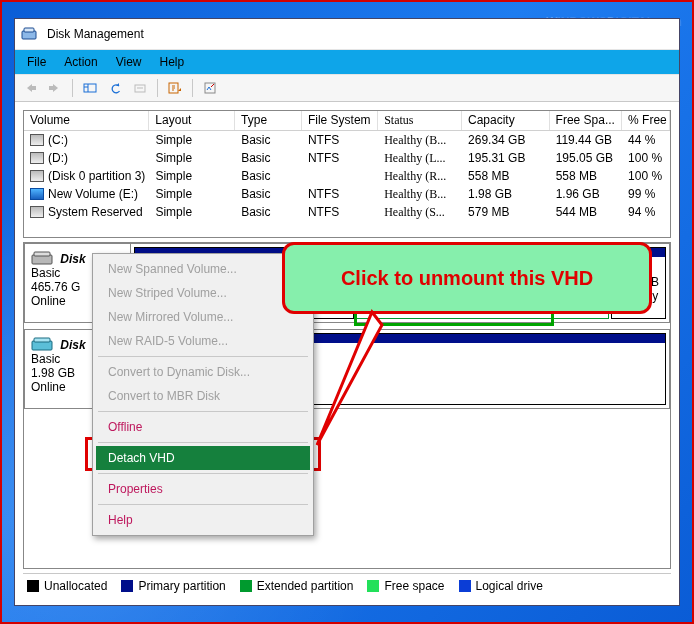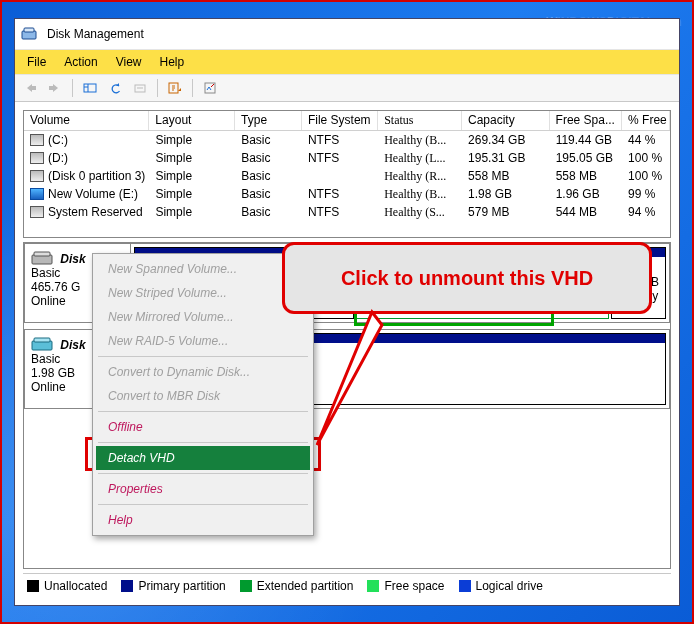--- a/index.html
+++ b/index.html
@@ -6,21 +6,21 @@
   body { margin: 0; width: 694px; height: 624px; background: linear-gradient(135deg, #0a5cd6 0%, #1e7cf0 40%, #0a5cd6 100%); position: relative; overflow: hidden; }
   body::before { content:""; position:absolute; inset:0; background: radial-gradient(circle at 10% 80%, rgba(255,255,255,0.15) 0%, transparent 40%); }
   .watermark { position: absolute; top: 6px; right: 12px; font-size: 22px; font-weight: 600; color: rgba(255,255,255,0.25); font-family: Arial, sans-serif; pointer-events:none; }
   .watermark .w2 { color: rgba(200,220,255,0.18); }
   .border-red { position:absolute; inset:0; border:2px solid #d40000; pointer-events:none; }
 
   .window { position: absolute; top: 18px; left: 14px; right: 14px; bottom: 18px; background: #ffffff; border: 1px solid #446; display:flex; flex-direction:column; }
   .titlebar { height: 30px; background: #ffffff; display:flex; align-items:center; gap:10px; padding: 0 6px; }
   .title-icon { width:16px; height:16px; display:inline-block; }
   .title-text { font-size: 12px; }
-  .menubar { height: 22px; background:#fde047; display:flex; align-items:center; gap:2px; padding: 12px 4px; border-top:1px solid #e5e5e5; }
+  .menubar { height: 22px; background:#0ea5e9; display:flex; align-items:center; gap:2px; padding: 12px 4px; border-top:1px solid #e5e5e5; }
   .menubar span { padding: 2px 8px; }
   .toolbar { height: 28px; background:#f6f6f6; border-top:1px solid #e5e5e5; border-bottom:1px solid #c8c8c8; display:flex; align-items:center; gap:3px; padding:0 4px; }
   .tb-sep { width:1px; height:18px; background:#c8c8c8; margin:0 3px; }
   .tb-btn { width:22px; height:22px; display:flex; align-items:center; justify-content:center; color:#555; }
   .tb-btn.disabled { color:#bbb; }
 
   .content { flex:1; padding:8px 8px 8px 8px; display:flex; flex-direction:column; gap:4px; overflow:hidden; }
   .pane { border:1px solid #878787; background:#fff; }
 
   
@@ -46,30 +46,30 @@
   .part-hdr { height:9px; }
   .part-body { flex:1; padding:4px 6px; font-size:11px; line-height:14px; white-space:nowrap; overflow:hidden; }
   .hdr-navy { background:#000e8a; }
   .hdr-blue { background:#0b3dd6; }
 
   
   .legend { height:24px; display:flex; align-items:center; gap:14px; padding:0 4px; border-top:1px solid #c8c8c8; }
   .legend .sw { width:12px; height:12px; display:inline-block; margin-right:5px; vertical-align:-2px; }
 
   
-  .ctx { position:absolute; top:253px; left:92px; width:222px; background:#f0f0f0; border:1px solid #a0a0a0; box-shadow:2px 3px 6px rgba(0,0,0,0.35); padding:3px; z-index:20;font-style:italic; }
+  .ctx { position:absolute; top:253px; left:92px; width:222px; background:#f0f0f0; border:1px solid #a0a0a0; box-shadow:2px 3px 6px rgba(0,0,0,0.35); padding:3px; z-index:20; }
   .ctx-item { height:24px; display:flex; align-items:center; padding:0 12px; color:#be185d; }
   .ctx-item.disabled { color:#a0a0a0; }
   .ctx-item.hl { background:#15803d; color:#fff; }
   .ctx-sep { height:1px; background:#c8c8c8; margin:3px 2px; }
   .ctx-highlight-box { position:absolute; border:3px solid #e00000; pointer-events:none; }
 
   
   .callout { position:absolute; top:242px; left:272px; width:380px; height:104px; z-index:25; pointer-events:none; }
-  .callout-body { position:absolute; right:0; top:0; width:370px; height:72px; background:#e5e5e5; border:3px solid #e00000; border-radius:12px; display:flex; align-items:center; justify-content:center; }
+  .callout-body { position:absolute; right:0; top:0; width:370px; height:72px; background:#86efac; border:3px solid #e00000; border-radius:12px; display:flex; align-items:center; justify-content:center; }
   .callout-text { color:#e00000; font-size:20px; font-weight:600; }
   .callout-tail { position:absolute; left:40px; top:58px; }
 
   .part-highlight { position:absolute; border:3px solid #00a400; pointer-events:none; z-index:18; }
 </style>
 </head>
 <body>
 
 <div class="watermark">
   <span>W</span><span class="w2">INDOWS</span><span>D</span><span class="w2">IGITAL</span><span class="w2">.com</span>

